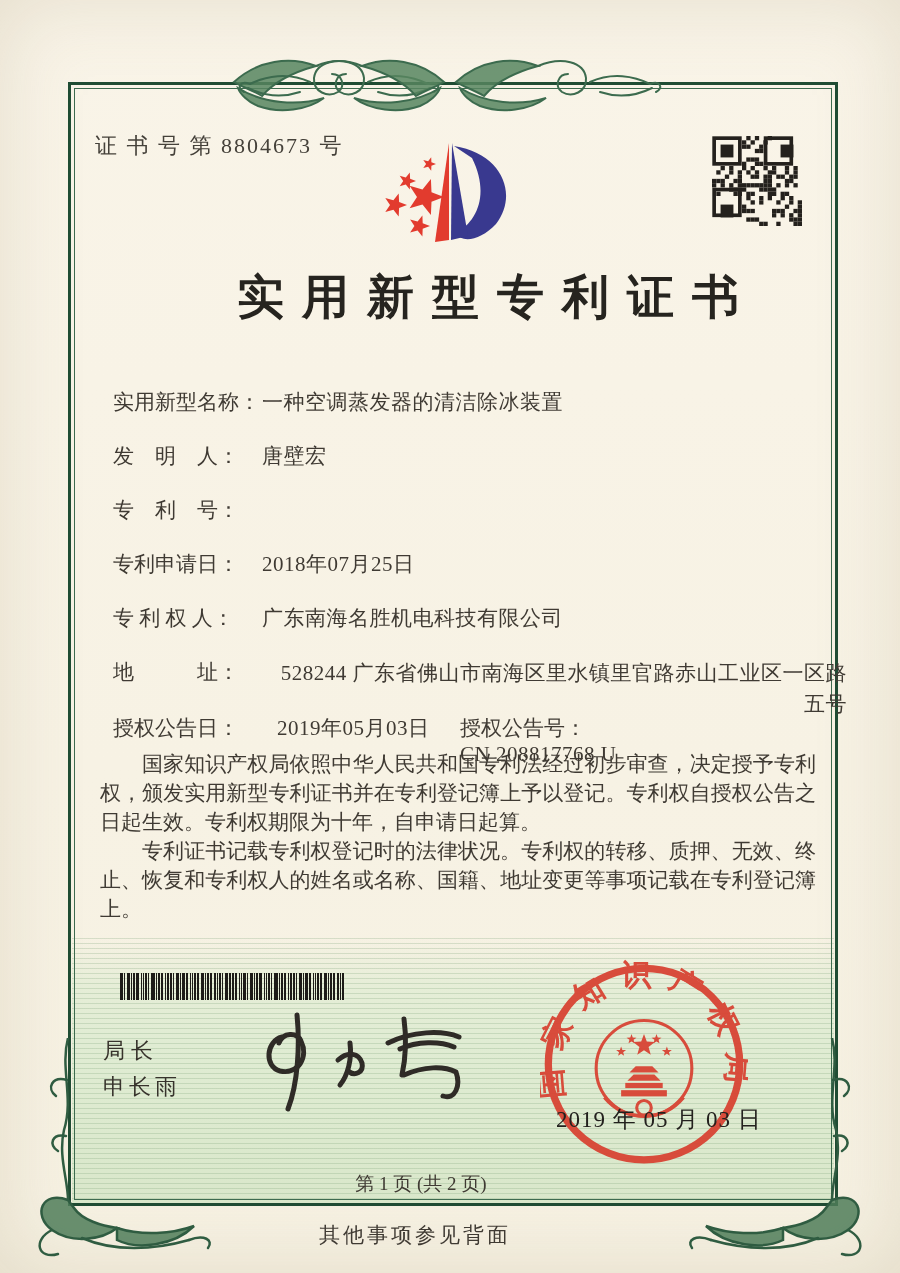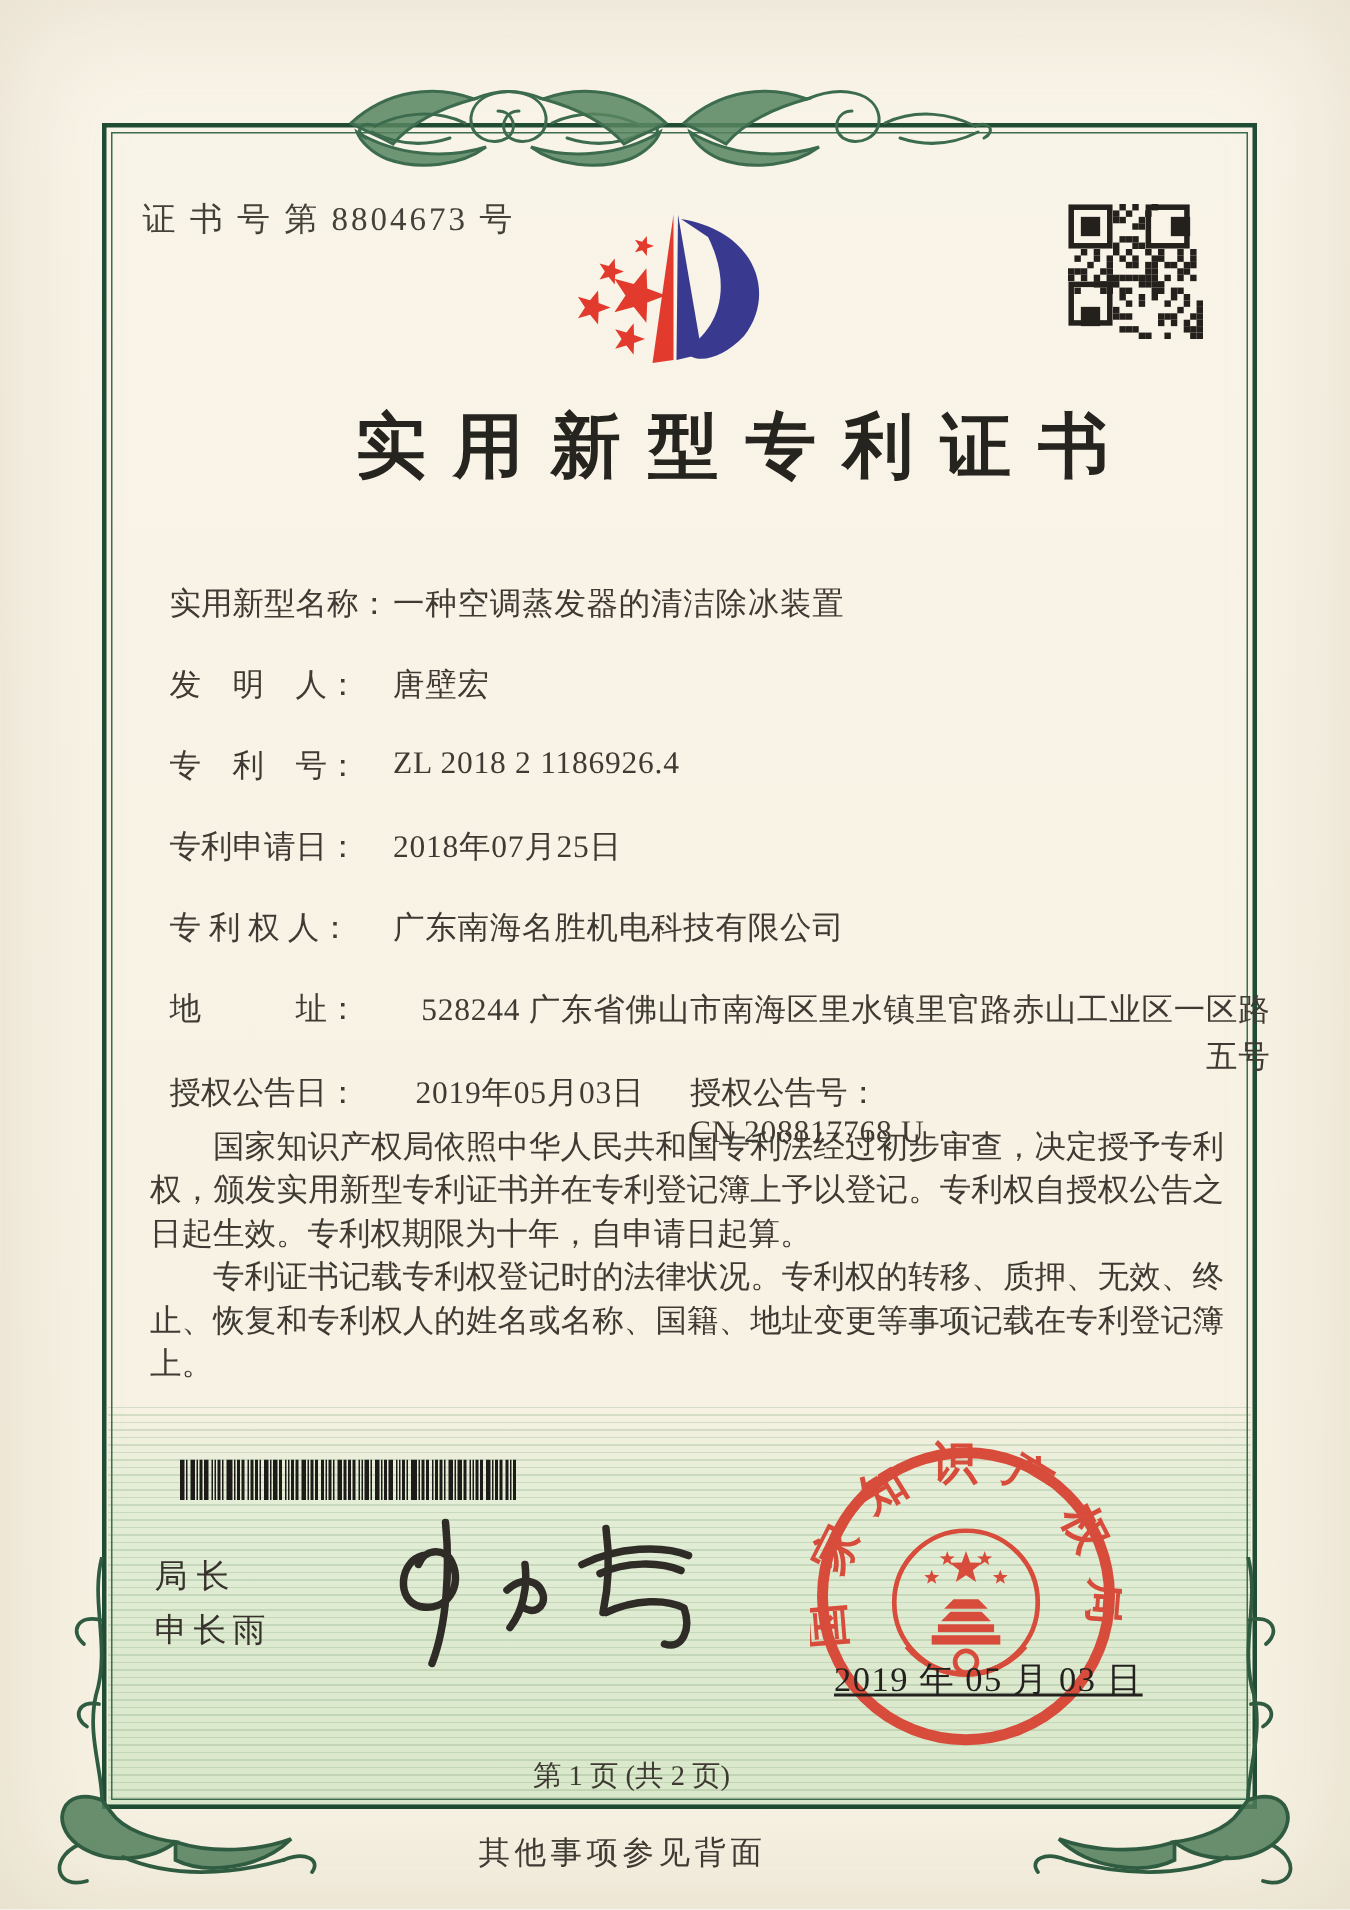--- a/index.html
+++ b/index.html
@@ -43,21 +43,21 @@
   .f6{top:714px;gap:15px;} .f7{top:714px; left:460px;flex-direction:column;} .f7 .lbl{width:140px;}
   
   .body-text{position:absolute; left:100px; top:750px; width:716px; font-size:21px; line-height:29px; color:#3f3a33; text-align:justify;}
   .body-text p{margin:0; text-indent:2em;}
   
   .barcode{position:absolute; left:120px; top:973px; width:226px; height:27px;}
   .director-role{position:absolute; left:103px; top:1036px; font-size:22px; letter-spacing:6px; color:#37332c;}
   .director-name{position:absolute; left:103px; top:1072px; font-size:22px; letter-spacing:4px; color:#37332c;}
   .signature{position:absolute; left:252px; top:1005px; width:225px; height:110px;}
   .seal{position:absolute; left:540px; top:956px; width:208px; height:208px; opacity:.95;}
-  .seal-date{position:absolute; left:556px; top:1104px; font-size:23px; letter-spacing:1px; color:#23211e; z-index:6;text-decoration:underline;}
+  .seal-date{position:absolute; left:556px; top:1104px; font-size:23px; letter-spacing:1px; color:#23211e; z-index:6;}
   .page-num{position:absolute; left:68px; top:1171px; width:706px; text-align:center; font-size:19px; color:#3f3a33;}
   .back-note{position:absolute; left:0px; top:1221px; width:830px; text-align:center; font-size:21px; letter-spacing:3px; color:#3f3a33;}
   
   .orn-top{position:absolute; left:228px; top:48px; width:444px; height:68px;}
   .orn-bl{position:absolute; left:22px; top:1038px; width:205px; height:230px;}
   .orn-br{position:absolute; left:673px; top:1038px; width:205px; height:230px;}
 </style>
 </head>
 <body>
 
@@ -256,21 +256,20 @@
   <div class="field f0">
     <span class="lbl">实用新型名称：</span>
     <span class="val">一种空调蒸发器的清洁除冰装置</span>
   </div>
   <div class="field f1">
     <span class="lbl">发　明　人：</span>
     <span class="val">唐壁宏</span>
   </div>
   <div class="field f2">
     <span class="lbl">专　利　号：</span>
-    <span class="val">ZL 2018 2 1186926.4</span>
   </div>
   <div class="field f3">
     <span class="lbl">专利申请日：</span>
     <span class="val">2018年07月25日</span>
   </div>
   <div class="field f4">
     <span class="lbl">专 利 权 人：</span>
     <span class="val">广东南海名胜机电科技有限公司</span>
   </div>
   <div class="field f5">

